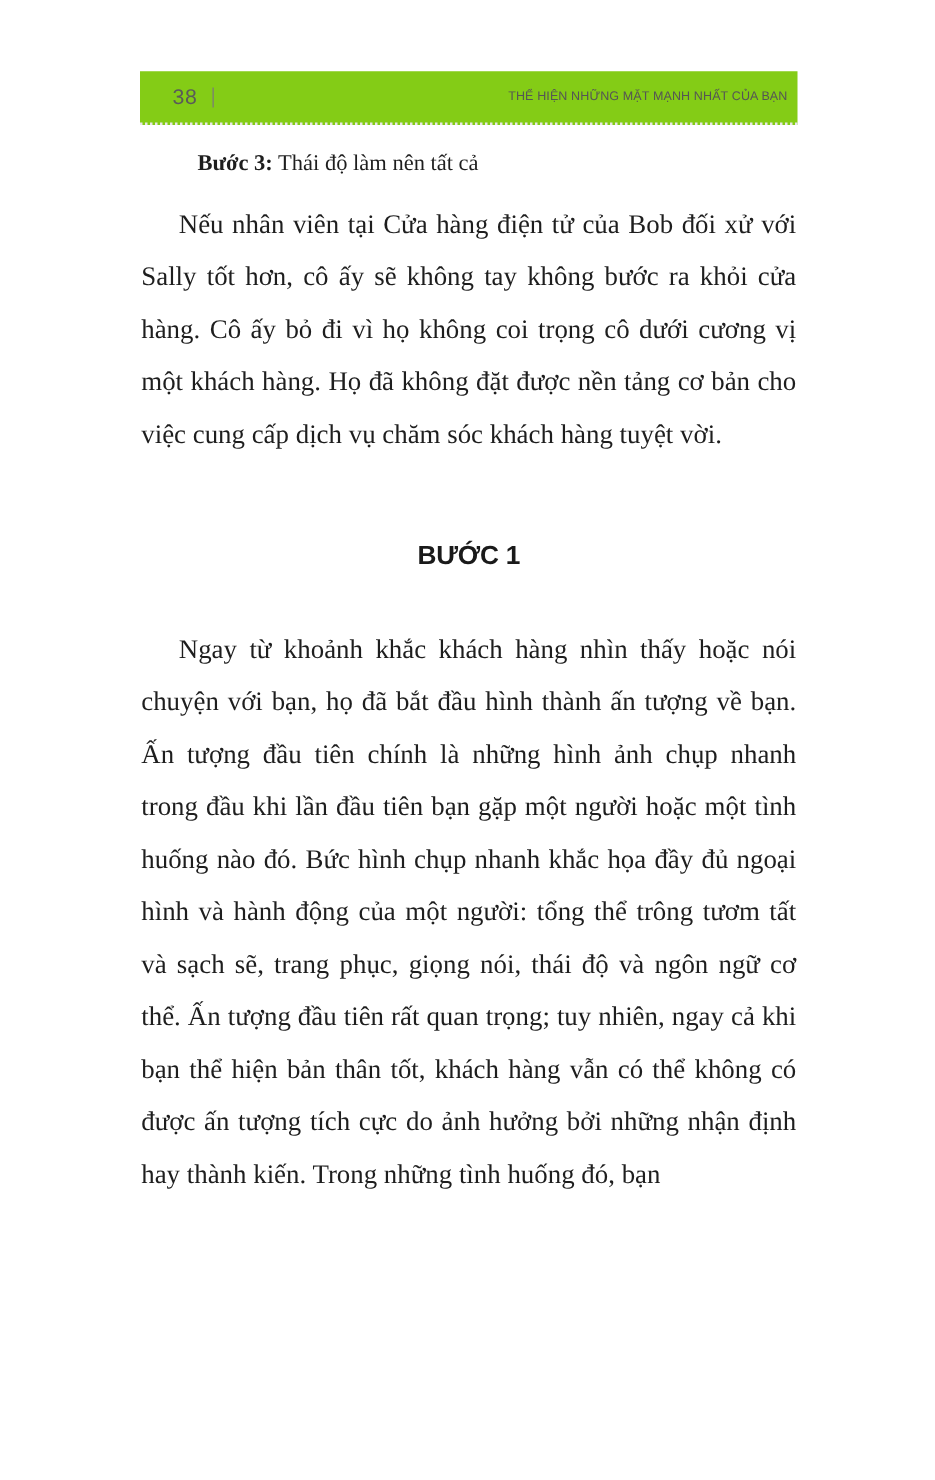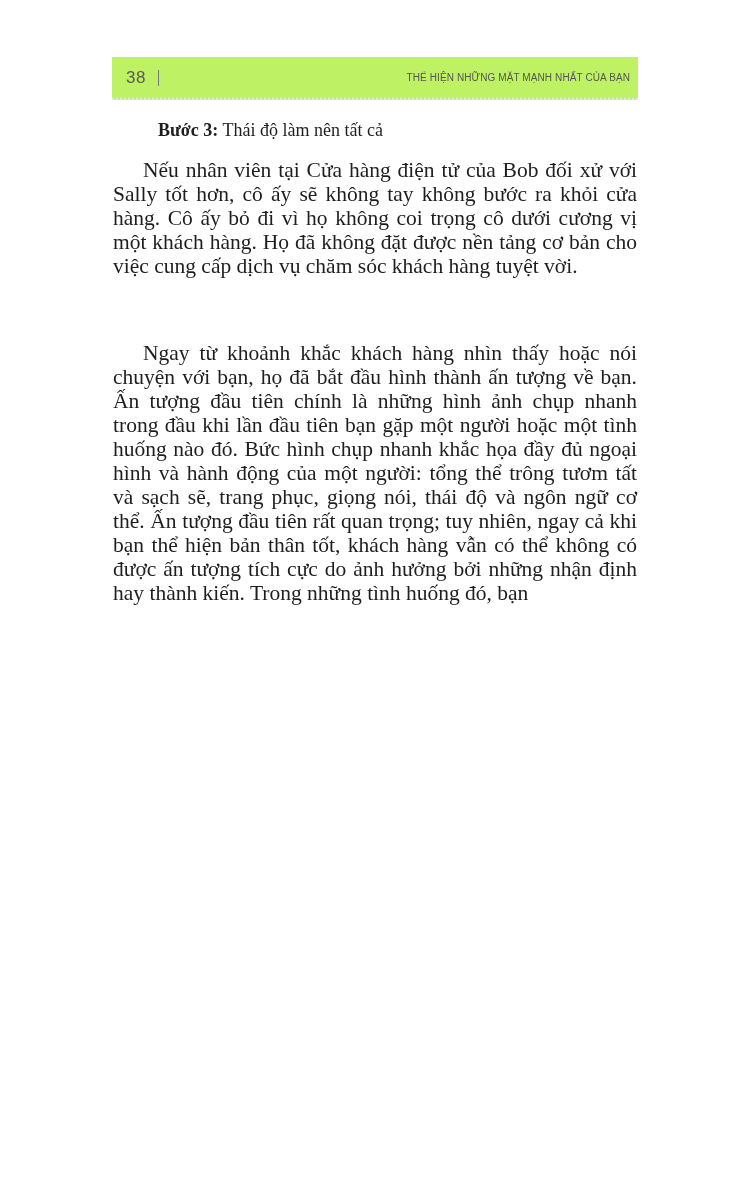--- a/index.html
+++ b/index.html
@@ -13,26 +13,26 @@
       position: relative;
       font-family: "Liberation Serif", "DejaVu Serif", serif;
       color: #1e1e1e;
     }
     .running-header {
       position: absolute;
       left: 112px;
       top: 57px;
       width: 526px;
       height: 43px;
-      background: #bef264;
+      background: #84cc16;
       border-bottom: 2px dotted #e8e8e8;
       display: flex;
       align-items: center;
       justify-content: space-between;
-      padding: 0 8px 0 14px;
+      padding: 0 8px 0 26px;
     }
     .header-left {
       display: flex;
       align-items: center;
     }
     .page-number {
       font-family: "Liberation Sans", "DejaVu Sans", sans-serif;
       font-size: 17px;
       color: #5a5a5a;
       letter-spacing: 0.5px;
@@ -63,21 +63,21 @@
     .step-item {
       font-size: 18px;
       line-height: 36px;
       margin-bottom: 10px;
     }
     .step-item b {
       font-weight: bold;
     }
     .para {
       font-size: 21.5px;
-      line-height: 24px;
+      line-height: 42px;
       text-align: justify;
       text-indent: 30px;
     }
     .para-1 { margin-top: 0px; }
     .section-heading {
       font-family: "Liberation Sans", "DejaVu Sans", sans-serif;
       font-weight: bold;
       font-size: 21px;
       line-height: 28px;
       text-align: center;
@@ -99,16 +99,17 @@
 </div>
 
 <div class="content">
   <div class="step-list">
     <p class="step-item"><b>Bước 3:</b><span> Thái độ làm nên tất cả</span></p>
   </div>
 
   <p class="para para-1">Nếu nhân viên tại Cửa hàng điện tử của Bob đối xử với Sally tốt hơn, cô ấy sẽ không tay không bước ra khỏi cửa hàng. Cô ấy bỏ đi vì họ không coi trọng cô dưới cương vị một khách hàng. Họ đã không đặt được nền tảng cơ bản cho việc cung cấp dịch vụ chăm sóc khách hàng tuyệt vời.</p>
 
   <h2 class="section-heading">
+    <div>BƯỚC 1</div>
   </h2>
 
   <p class="para">Ngay từ khoảnh khắc khách hàng nhìn thấy hoặc nói chuyện với bạn, họ đã bắt đầu hình thành ấn tượng về bạn. Ấn tượng đầu tiên chính là những hình ảnh chụp nhanh trong đầu khi lần đầu tiên bạn gặp một người hoặc một tình huống nào đó. Bức hình chụp nhanh khắc họa đầy đủ ngoại hình và hành động của một người: tổng thể trông tươm tất và sạch sẽ, trang phục, giọng nói, thái độ và ngôn ngữ cơ thể. Ấn tượng đầu tiên rất quan trọng; tuy nhiên, ngay cả khi bạn thể hiện bản thân tốt, khách hàng vẫn có thể không có được ấn tượng tích cực do ảnh hưởng bởi những nhận định hay thành kiến. Trong những tình huống đó, bạn</p>
 </div>
 
 </body></html>

